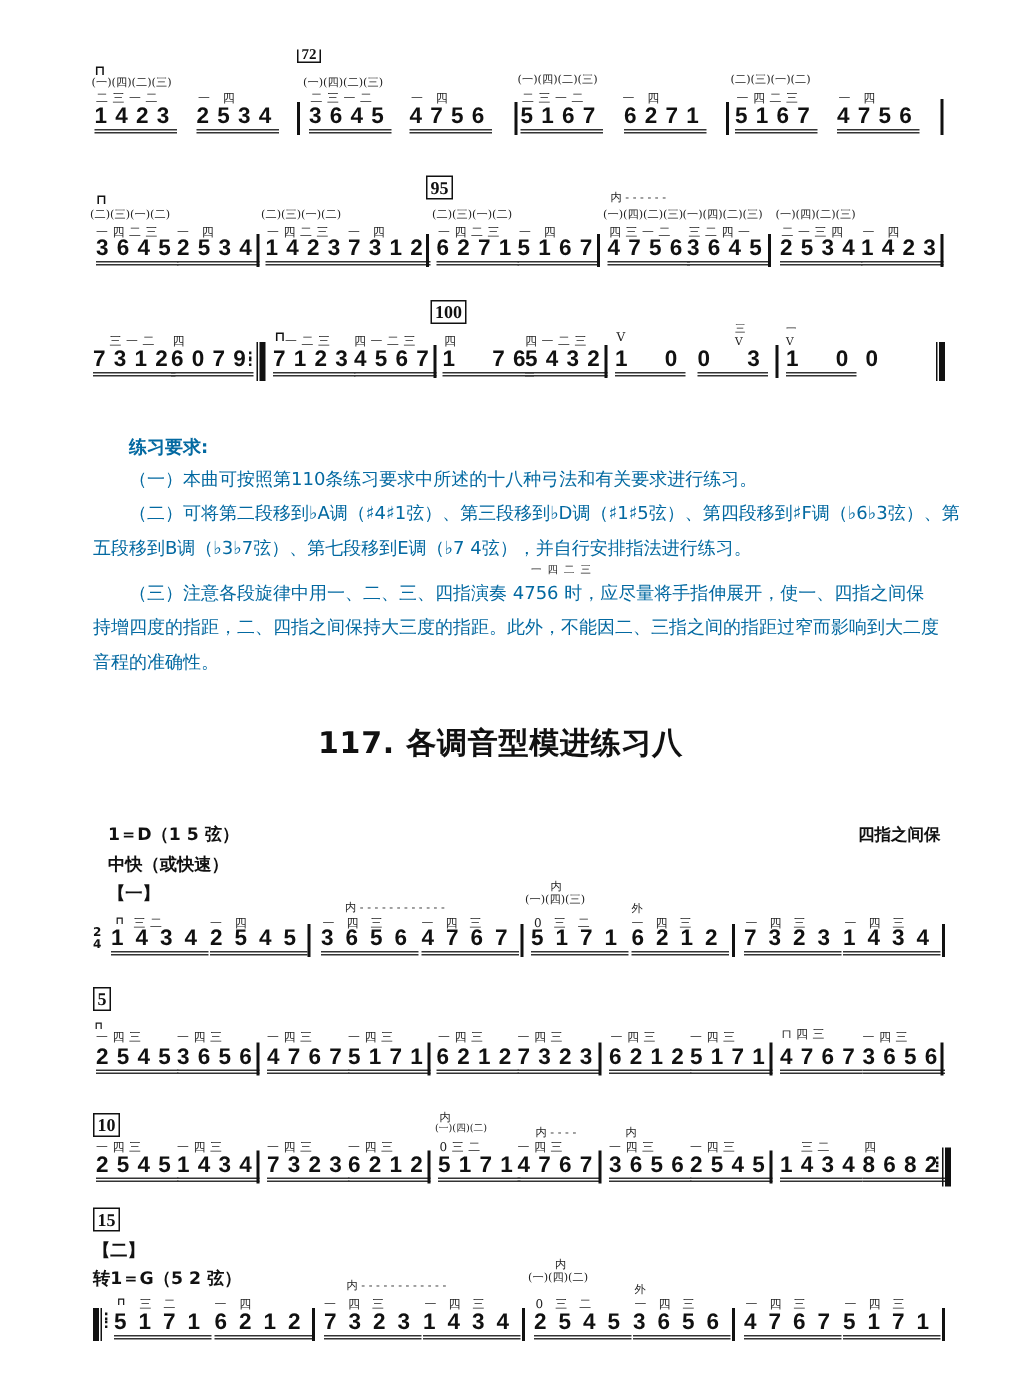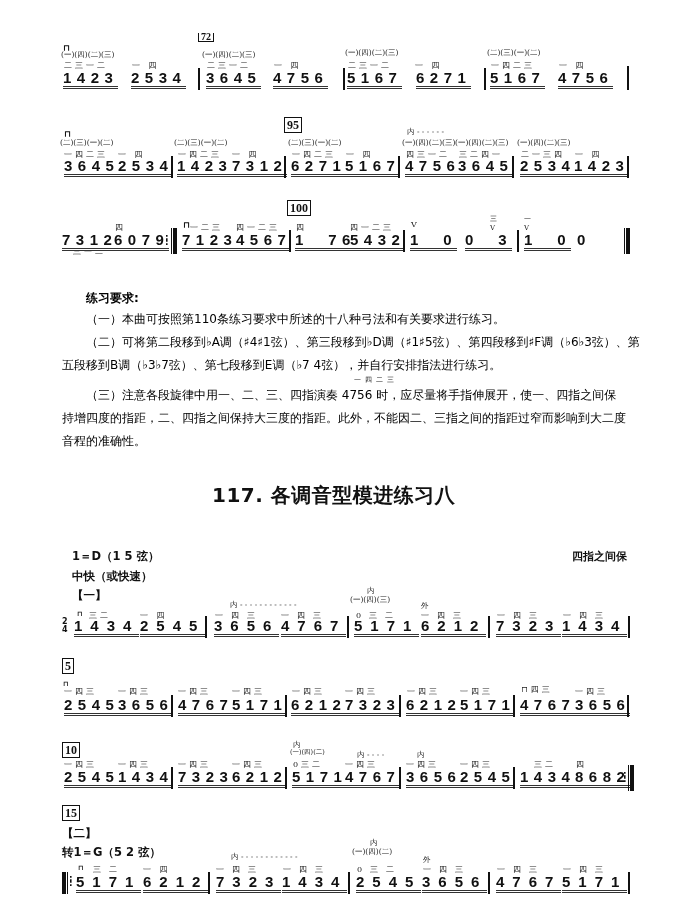--- a/index.html
+++ b/index.html
@@ -8,21 +8,21 @@
   .barline{position:absolute;width:1.5px;background:#111;}
   .dbl{position:absolute;width:6px;border-left:1.5px solid #111;border-right:4px solid #111;box-sizing:border-box;}
   .repdots{position:absolute;font-size:9px;line-height:5px;font-weight:bold;}
   .group{position:absolute;}
   .notes{font-family:"Liberation Sans","DejaVu Sans",sans-serif;font-weight:bold;font-size:15px;letter-spacing:5.5px;white-space:nowrap;border-bottom:3px double #333;padding-bottom:0px;line-height:16px;}
   .fing{position:absolute;font-size:8px;white-space:nowrap;letter-spacing:3px;color:#222;font-family:"DejaVu Serif",serif;}
   .strings{position:absolute;font-size:7.5px;white-space:nowrap;color:#222;font-family:"DejaVu Serif",serif;}
   .nei{position:absolute;font-size:7.5px;white-space:nowrap;color:#222;font-family:"DejaVu Serif",serif;}
   .rehearsal{position:absolute;border:1.3px solid #111;font-family:"Liberation Serif","DejaVu Serif",serif;font-weight:bold;font-size:12px;padding:0 2px;line-height:14px;}
   .bow{position:absolute;font-size:9px;font-weight:bold;}
-  .text{position:absolute;font-size:12px;line-height:21px;white-space:nowrap;color:#000000;font-family:"DejaVu Sans",sans-serif;}
+  .text{position:absolute;font-size:12px;line-height:21px;white-space:nowrap;color:#0369a1;font-family:"DejaVu Sans",sans-serif;}
   .title{position:absolute;font-family:"DejaVu Sans",sans-serif;font-size:20px;font-weight:bold;left:212px;top:482px;letter-spacing:0.5px;}
   .label{position:absolute;font-size:11.5px;font-weight:bold;white-space:nowrap;font-family:"DejaVu Sans",sans-serif;}
   .timesig{position:absolute;font-size:8px;font-weight:bold;line-height:8px;text-align:center;}
 </style>
 </head>
 <body>
 
 <div class="row" style="top:30px;height:70px;">
   <span class="bow" style="left:63px;top:13px;">⊓</span>
   <span class="strings" style="left:61px;top:20px;">(一)(四)(二)(三)</span>
@@ -126,21 +126,21 @@
   <div class="group" style="left:520px;top:45px;">
       <div class="notes">2534</div>
     </div>
   <div class="group" style="left:574px;top:45px;">
       <div class="notes">1423</div>
     </div>
   <div class="barline" style="left:627px;top:43px;height:22px;"></div>
 </div>
 
 <div class="row" style="top:198px;height:65px;">
-  <span class="fing" style="left:73px;top:24px;margin-top:24px;">三一二</span>
+  <span class="fing" style="left:73px;top:24px;">三一二</span>
   <span class="fing" style="left:115px;top:24px;">四</span>
   <div class="group" style="left:62px;top:34px;">
       <div class="notes">7312</div>
     </div>
   <div class="group" style="left:114px;top:34px;">
       <div class="notes">6079</div>
     </div>
   <span class="repdots" style="left:165px;top:37px;">:<br>:</span>
   <div class="dbl" style="left:171px;top:30px;height:26px;"></div>
 

